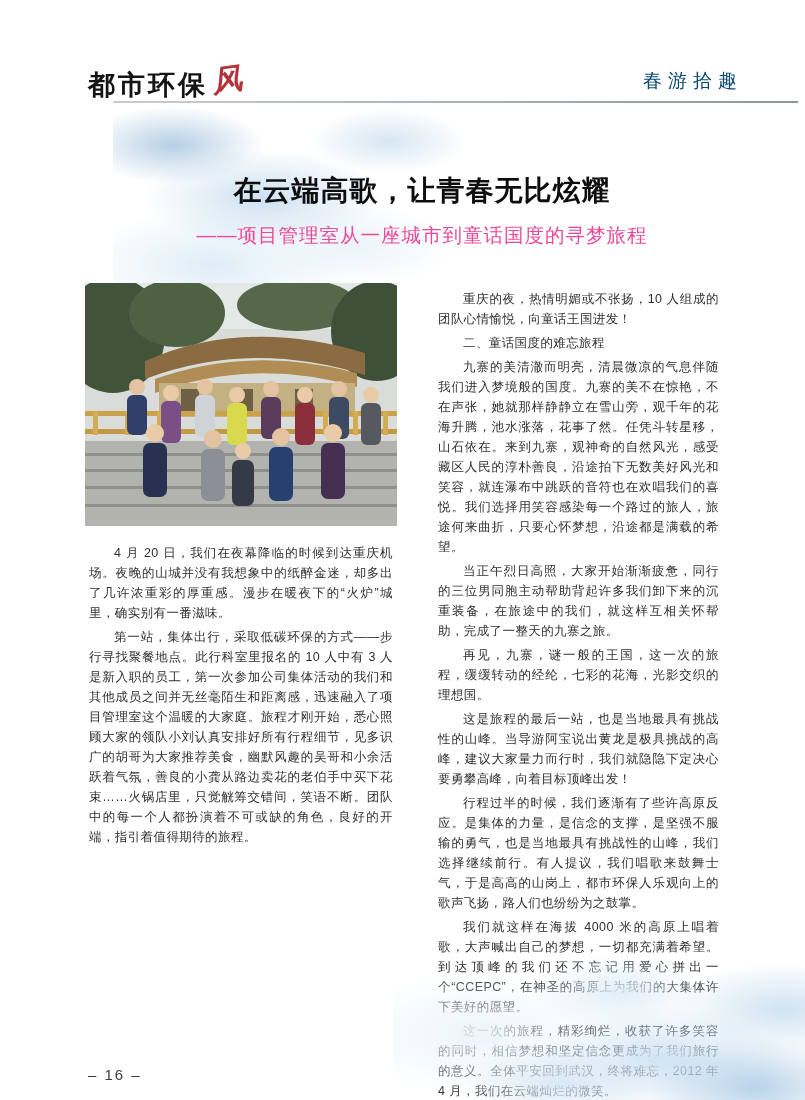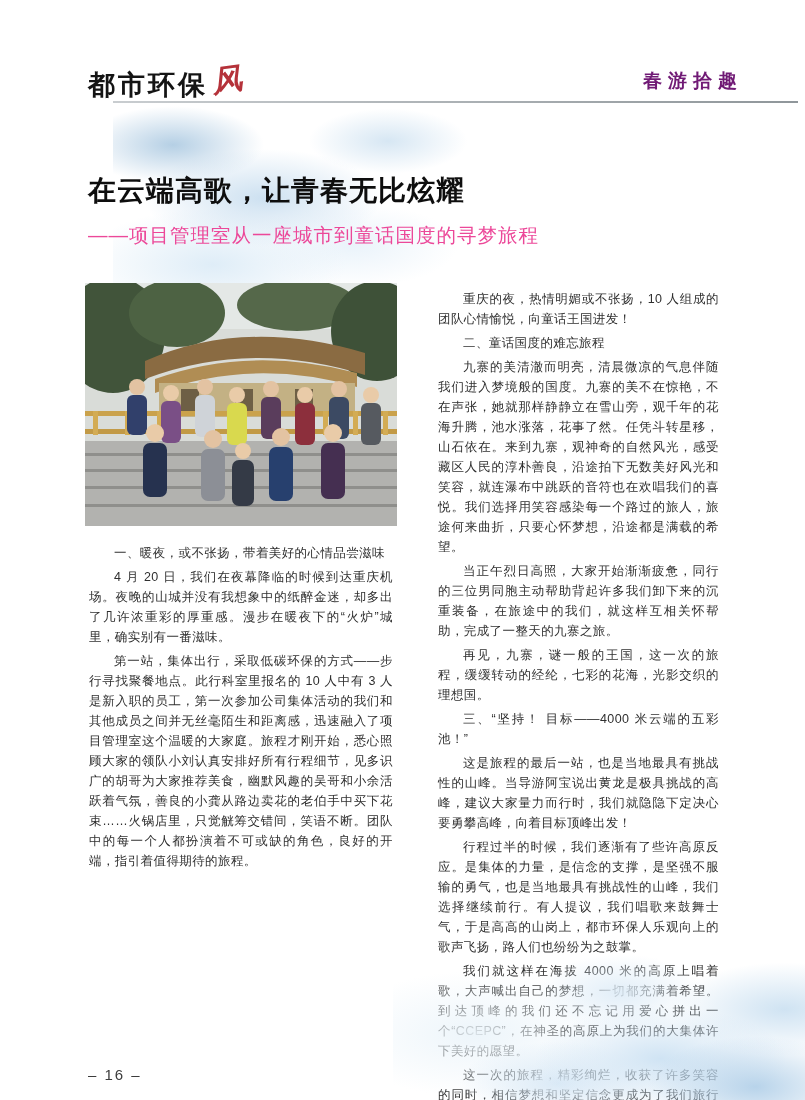--- a/index.html
+++ b/index.html
@@ -15,37 +15,37 @@
     font-size:27px;font-weight:900;letter-spacing:3px;color:#141414;
   }
   .logo-mark{
     display:inline-block;position:relative;top:-4px;margin-left:4px;
     font-family:"Liberation Serif","DejaVu Serif",serif;
     font-style:italic;font-weight:700;font-size:30px;color:#b5323a;
     transform:rotate(-8deg);letter-spacing:0;
   }
   .section-label{
     position:absolute;right:62px;top:68px;
-    font-size:19px;letter-spacing:6px;color:#701a75;font-weight:700;
+    font-size:19px;letter-spacing:6px;color:#0c4a6e;font-weight:400;
   }
   .head-rule{
     position:absolute;left:113px;top:101px;width:685px;height:2px;
     background:linear-gradient(to right,#c9cdd0,#8f969a);
   }
   
   .banner-clouds{
     position:absolute;left:113px;top:103px;width:500px;height:190px;
     background:
       radial-gradient(ellipse 130px 55px at 12% 22%, rgba(168,199,224,.85), rgba(168,199,224,0) 70%),
       radial-gradient(ellipse 170px 70px at 30% 50%, rgba(196,219,238,.85), rgba(196,219,238,0) 70%),
       radial-gradient(ellipse 110px 45px at 55% 20%, rgba(210,228,242,.9), rgba(210,228,242,0) 72%),
       radial-gradient(ellipse 190px 80px at 20% 85%, rgba(221,236,247,.95), rgba(221,236,247,0) 70%),
       radial-gradient(ellipse 150px 60px at 48% 75%, rgba(232,242,250,.9), rgba(232,242,250,0) 70%);
   }
-  .title-block{position:absolute;left:88px;top:172px;width:694px;z-index:3;}
+  .title-block{position:absolute;left:75px;top:172px;width:694px;text-align:center;z-index:3;}
   .article-title{
     font-family:"Liberation Serif","DejaVu Serif",serif;
     font-size:28px;font-weight:900;color:#0e0e0e;letter-spacing:1px;margin:0;
   }
   .article-subtitle{
     margin:12px 0 0 0;font-size:19.5px;color:#ec4899;letter-spacing:1px;font-weight:500;
   }
   
   .col-left{position:absolute;left:85px;top:283px;width:312px;}
   .col-right{position:absolute;left:434px;top:285px;width:289px;}
@@ -158,32 +158,30 @@
         <circle cx="128" cy="156" r="9" fill="#e3c3a2"></circle>
           <rect x="116" y="166" width="24" height="52" rx="7" fill="#8c8f96"></rect>
         <circle cx="158" cy="168" r="8" fill="#e9cba8"></circle>
           <rect x="147" y="177" width="22" height="46" rx="7" fill="#343a46"></rect>
         <circle cx="196" cy="154" r="9" fill="#e3c3a2"></circle>
           <rect x="184" y="164" width="24" height="54" rx="7" fill="#27406e"></rect>
         <circle cx="248" cy="150" r="9" fill="#e9cba8"></circle>
           <rect x="236" y="160" width="24" height="56" rx="7" fill="#452f51"></rect>
       </g>
     </svg>
-    <p>一、暖夜，或不张扬，带着美好的心情品尝滋味</p>
     <p>4 月 20 日，我们在夜幕降临的时候到达重庆机场。夜晚的山城并没有我想象中的纸醉金迷，却多出了几许浓重彩的厚重感。漫步在暖夜下的“火炉”城里，确实别有一番滋味。</p>
     <p>第一站，集体出行，采取低碳环保的方式——步行寻找聚餐地点。此行科室里报名的 10 人中有 3 人是新入职的员工，第一次参加公司集体活动的我们和其他成员之间并无丝毫陌生和距离感，迅速融入了项目管理室这个温暖的大家庭。旅程才刚开始，悉心照顾大家的领队小刘认真安排好所有行程细节，见多识广的胡哥为大家推荐美食，幽默风趣的吴哥和小余活跃着气氛，善良的小龚从路边卖花的老伯手中买下花束……火锅店里，只觉觥筹交错间，笑语不断。团队中的每一个人都扮演着不可或缺的角色，良好的开端，指引着值得期待的旅程。</p>
   </div>
 
   <div class="col-right body-text">
     <p>重庆的夜，热情明媚或不张扬，10 人组成的团队心情愉悦，向童话王国进发！</p>
     <p>二、童话国度的难忘旅程</p>
     <p>九寨的美清澈而明亮，清晨微凉的气息伴随我们进入梦境般的国度。九寨的美不在惊艳，不在声张，她就那样静静立在雪山旁，观千年的花海升腾，池水涨落，花事了然。任凭斗转星移，山石依在。来到九寨，观神奇的自然风光，感受藏区人民的淳朴善良，沿途拍下无数美好风光和笑容，就连瀑布中跳跃的音符也在欢唱我们的喜悦。我们选择用笑容感染每一个路过的旅人，旅途何来曲折，只要心怀梦想，沿途都是满载的希望。</p>
     <p>当正午烈日高照，大家开始渐渐疲惫，同行的三位男同胞主动帮助背起许多我们卸下来的沉重装备，在旅途中的我们，就这样互相关怀帮助，完成了一整天的九寨之旅。</p>
     <p>再见，九寨，谜一般的王国，这一次的旅程，缓缓转动的经纶，七彩的花海，光影交织的理想国。</p>
-    <p>三、“坚持！ 目标——4000 米云端的五彩池！”</p>
     <p>这是旅程的最后一站，也是当地最具有挑战性的山峰。当导游阿宝说出黄龙是极具挑战的高峰，建议大家量力而行时，我们就隐隐下定决心要勇攀高峰，向着目标顶峰出发！</p>
     <p>行程过半的时候，我们逐渐有了些许高原反应。是集体的力量，是信念的支撑，是坚强不服输的勇气，也是当地最具有挑战性的山峰，我们选择继续前行。有人提议，我们唱歌来鼓舞士气，于是高高的山岗上，都市环保人乐观向上的歌声飞扬，路人们也纷纷为之鼓掌。</p>
     <p>我们就这样在海拔 4000 米的高原上唱着歌，大声喊出自己的梦想，一切都充满着希望。到达顶峰的我们还不忘记用爱心拼出一个“CCEPC”，在神圣的高原上为我们的大集体许下美好的愿望。</p>
     <p>这一次的旅程，精彩绚烂，收获了许多笑容的同时，相信梦想和坚定信念更成为了我们旅行的意义。全体平安回到武汉，终将难忘，2012 年 4 月，我们在云端灿烂的微笑。</p>
     <div class="signature">项目管理室</div>
   </div>
 
   <div class="footer-clouds"></div>
   <div class="page-number">– 16 –</div>
 

